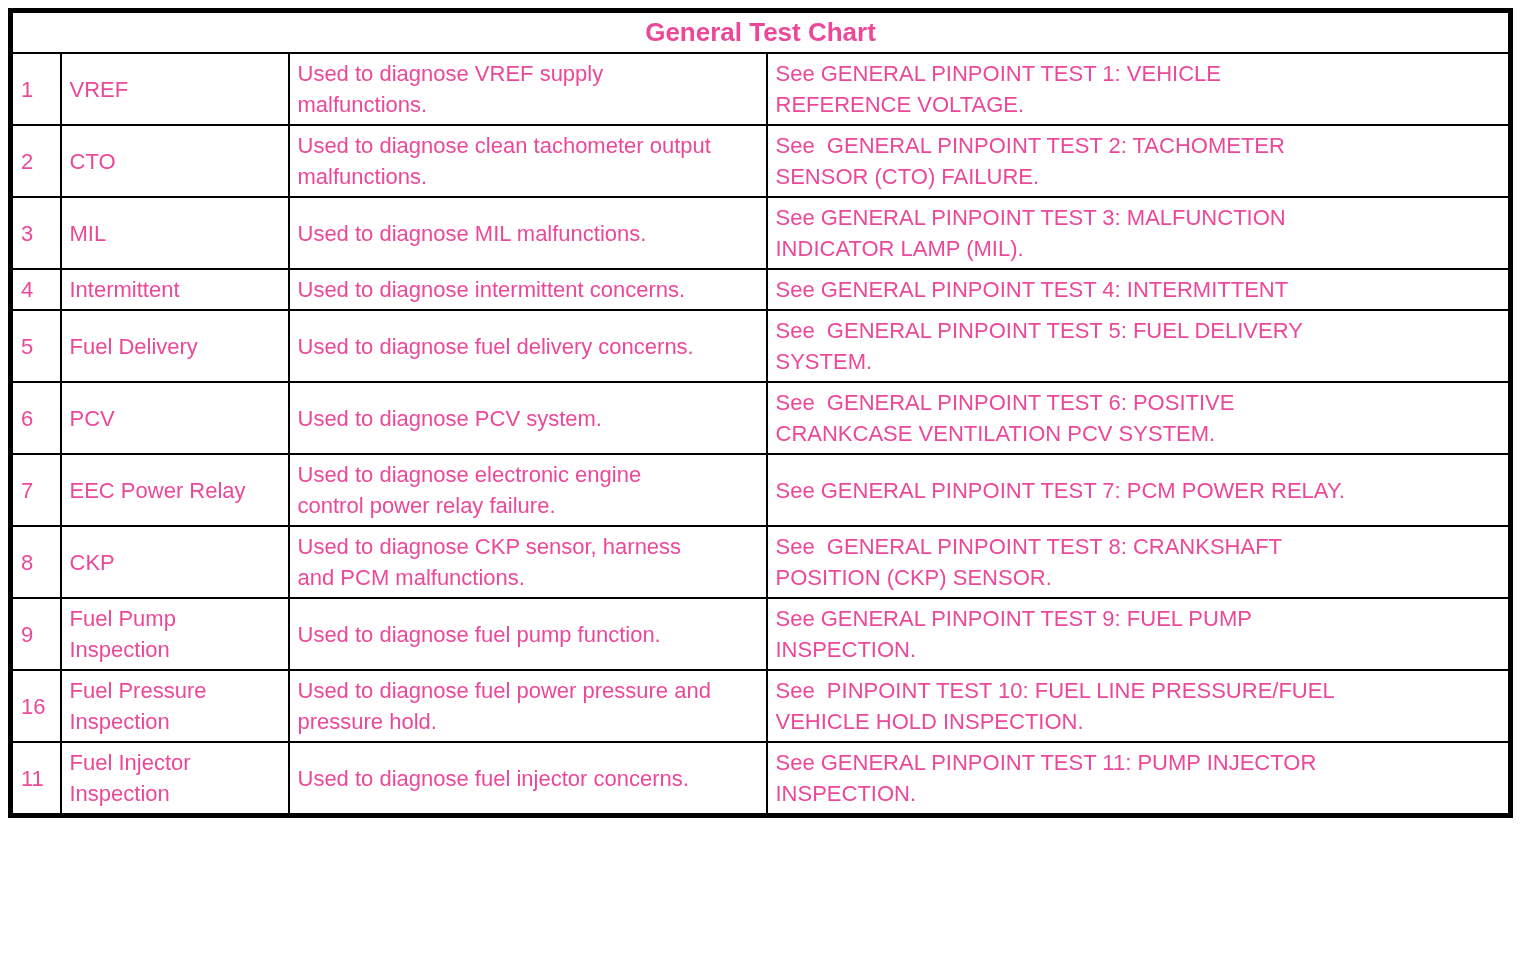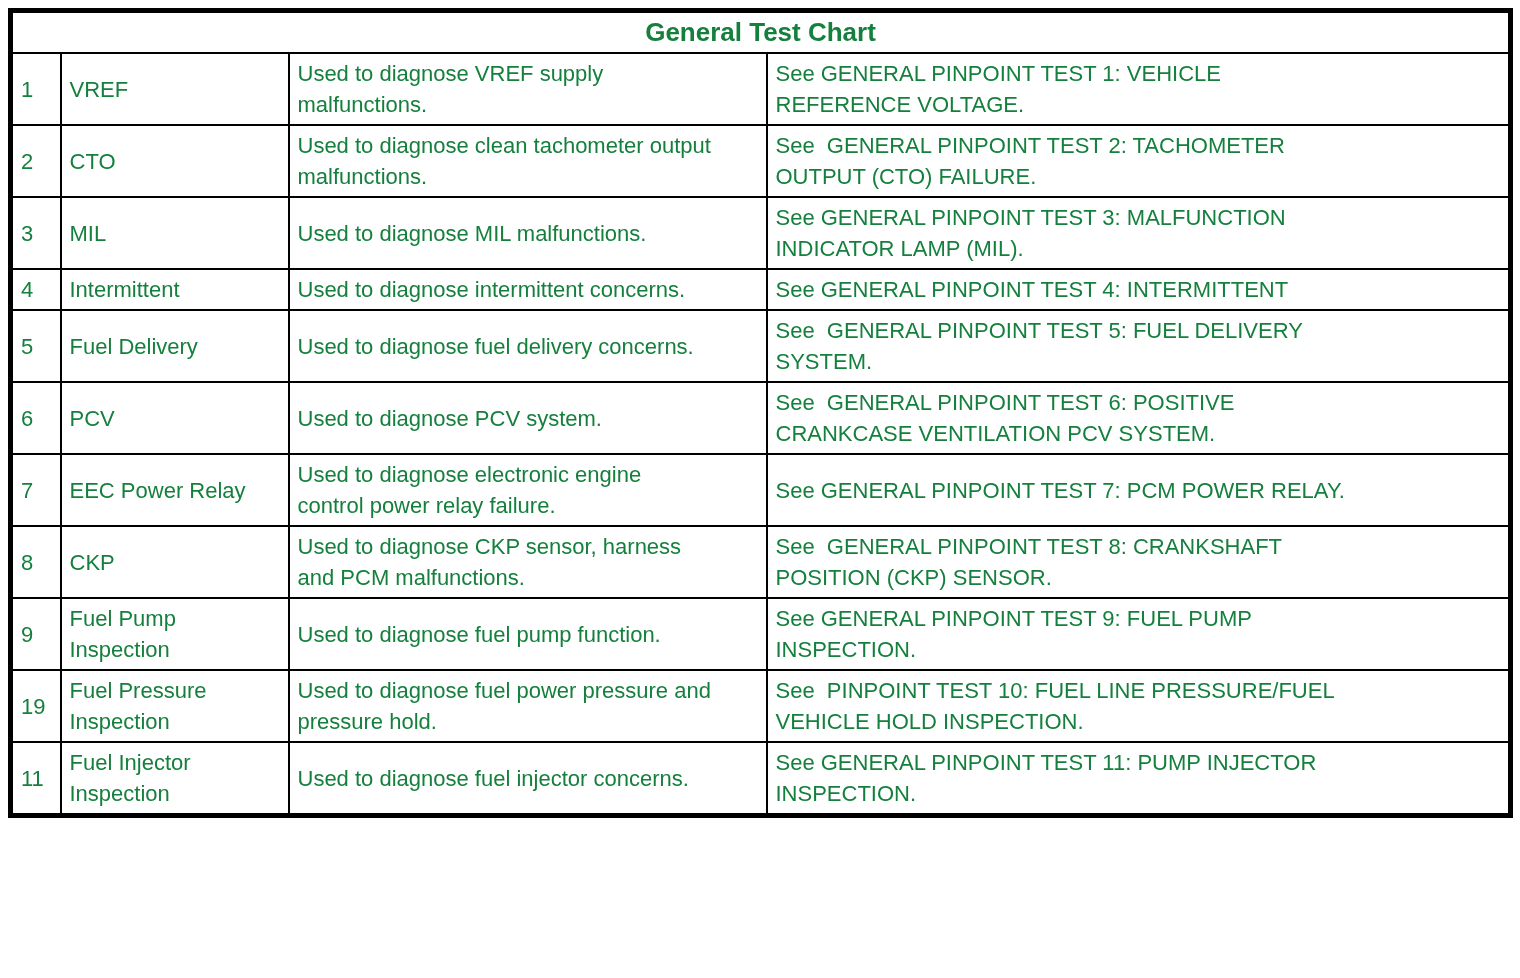--- a/index.html
+++ b/index.html
@@ -18,21 +18,21 @@
   }
   table.gtc {
     border-collapse: collapse;
     table-layout: fixed;
     width: 1500px;
     background: #ffffff;
     border: 5px solid #000000;
     font-family: "Liberation Sans", "DejaVu Sans", sans-serif;
     font-size: 22px;
     line-height: 31px;
-    color: #15803d;
+    color: #ec4899;
   }
   table.gtc td, table.gtc th {
     border: 2px solid #000000;
     padding: 4px 8px;
     vertical-align: middle;
     text-align: left;
     white-space: pre-wrap;
     overflow: hidden;
   }
   tr.title-row td {
@@ -86,21 +86,21 @@
 malfunctions.</td>
         <td class="c-ref">See GENERAL PINPOINT TEST 1: VEHICLE
 REFERENCE VOLTAGE.</td>
       </tr>
       <tr>
         <td class="c-no">2</td>
         <td class="c-name">CTO</td>
         <td class="c-test">Used to diagnose clean tachometer output
 malfunctions.</td>
         <td class="c-ref">See  GENERAL PINPOINT TEST 2: TACHOMETER
-OUTPUT (CTO) FAILURE.</td>
+SENSOR (CTO) FAILURE.</td>
       </tr>
       <tr>
         <td class="c-no">3</td>
         <td class="c-name">MIL</td>
         <td class="c-test">Used to diagnose MIL malfunctions.</td>
         <td class="c-ref">See GENERAL PINPOINT TEST 3: MALFUNCTION
 INDICATOR LAMP (MIL).</td>
       </tr>
       <tr>
         <td class="c-no">4</td>
@@ -139,21 +139,21 @@
       </tr>
       <tr>
         <td class="c-no">9</td>
         <td class="c-name">Fuel Pump
 Inspection</td>
         <td class="c-test">Used to diagnose fuel pump function.</td>
         <td class="c-ref">See GENERAL PINPOINT TEST 9: FUEL PUMP
 INSPECTION.</td>
       </tr>
       <tr>
-        <td class="c-no">19</td>
+        <td class="c-no">16</td>
         <td class="c-name">Fuel Pressure
 Inspection</td>
         <td class="c-test">Used to diagnose fuel power pressure and
 pressure hold.</td>
         <td class="c-ref">See  PINPOINT TEST 10: FUEL LINE PRESSURE/FUEL
 VEHICLE HOLD INSPECTION.</td>
       </tr>
       <tr>
         <td class="c-no">11</td>
         <td class="c-name">Fuel Injector

